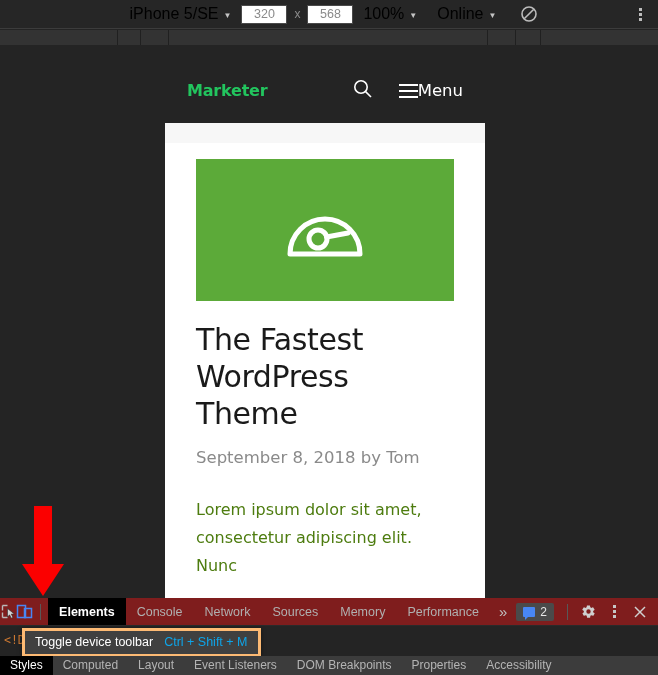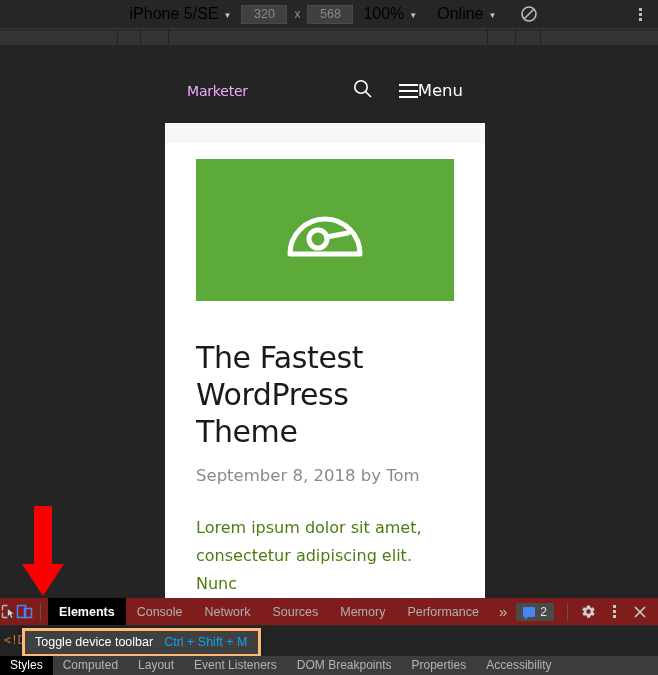--- a/index.html
+++ b/index.html
@@ -21,21 +21,21 @@
   }
   .dt-center {
     position: absolute; left: 0; right: 0;
     display: flex; align-items: center; justify-content: center;
     gap: 0px;
   }
   .dt-select { display: flex; align-items: center; gap: 5px; padding: 0 10px; cursor: default; }
   .dt-select .caret { font-size: 8px; color: #c4c4c4; position: relative; top: 1px; }
   .dim-input {
     width: 46px; height: 19px; line-height: 17px;
-    background: #404040; border: 1px solid #4a4a4a;
+    background: #ffffff; border: 1px solid #4a4a4a;
     color: #8a8a8a; text-align: center; font-size: 12.5px;
     font-family: "Liberation Sans", sans-serif;
     outline: none;
   }
   .dim-x { color: #8d8d8d; font-size: 12px; padding: 0 7px; }
   .throttle-icon {
     width: 18px; height: 18px; margin-left: 14px;
     position: relative; cursor: pointer;
   }
   .throttle-icon svg { display: block; }
@@ -63,41 +63,41 @@
     width: 320px; height: 540px;
     background: #ffffff; overflow: hidden;
   }
 
   
   .site-header {
     height: 65px; background: #242424;
     display: flex; align-items: center; padding: 0 22px;
   }
   .site-logo {
-    color: #f0abfc; font-size: 14px; font-weight: normal;
+    color: #22c55e; font-size: 16px; font-weight: bold;
     letter-spacing: -0.2px; font-family: "DejaVu Sans", sans-serif;
   }
   .header-actions {
     margin-left: auto; display: flex; align-items: center; gap: 26px;
   }
   .search-icon { cursor: pointer; display: block; }
   .menu-wrap { display: flex; align-items: center; cursor: pointer; }
   .hamburger { display: flex; flex-direction: column; gap: 4px; }
   .hamburger i { display: block; width: 19px; height: 2px; background: #ffffff; }
   .menu-label { color: #ffffff; font-size: 16.5px; font-family: "DejaVu Sans", sans-serif; }
 
   .light-band { height: 20px; background: #f7f7f7; }
 
   .article { padding: 16px 31px 0 31px; background: #ffffff; }
   .hero-img {
     width: 258px; height: 142px; background: #5caa39;
     display: flex; align-items: center; justify-content: center;
   }
   .post-title {
-    margin-top: 38px;
+    margin-top: 20px;
     font-family: "DejaVu Sans", sans-serif;
     font-size: 30px; line-height: 37px; color: #1a1a1a;
     letter-spacing: -0.4px; font-weight: normal;
   }
   .post-meta {
     margin-top: 16px; color: #8a8a8a; font-size: 16.5px;
     font-family: "DejaVu Sans", sans-serif;
   }
   .post-body {
     margin-top: 29px; color: #4d7c0f; font-size: 16px; line-height: 28px;

